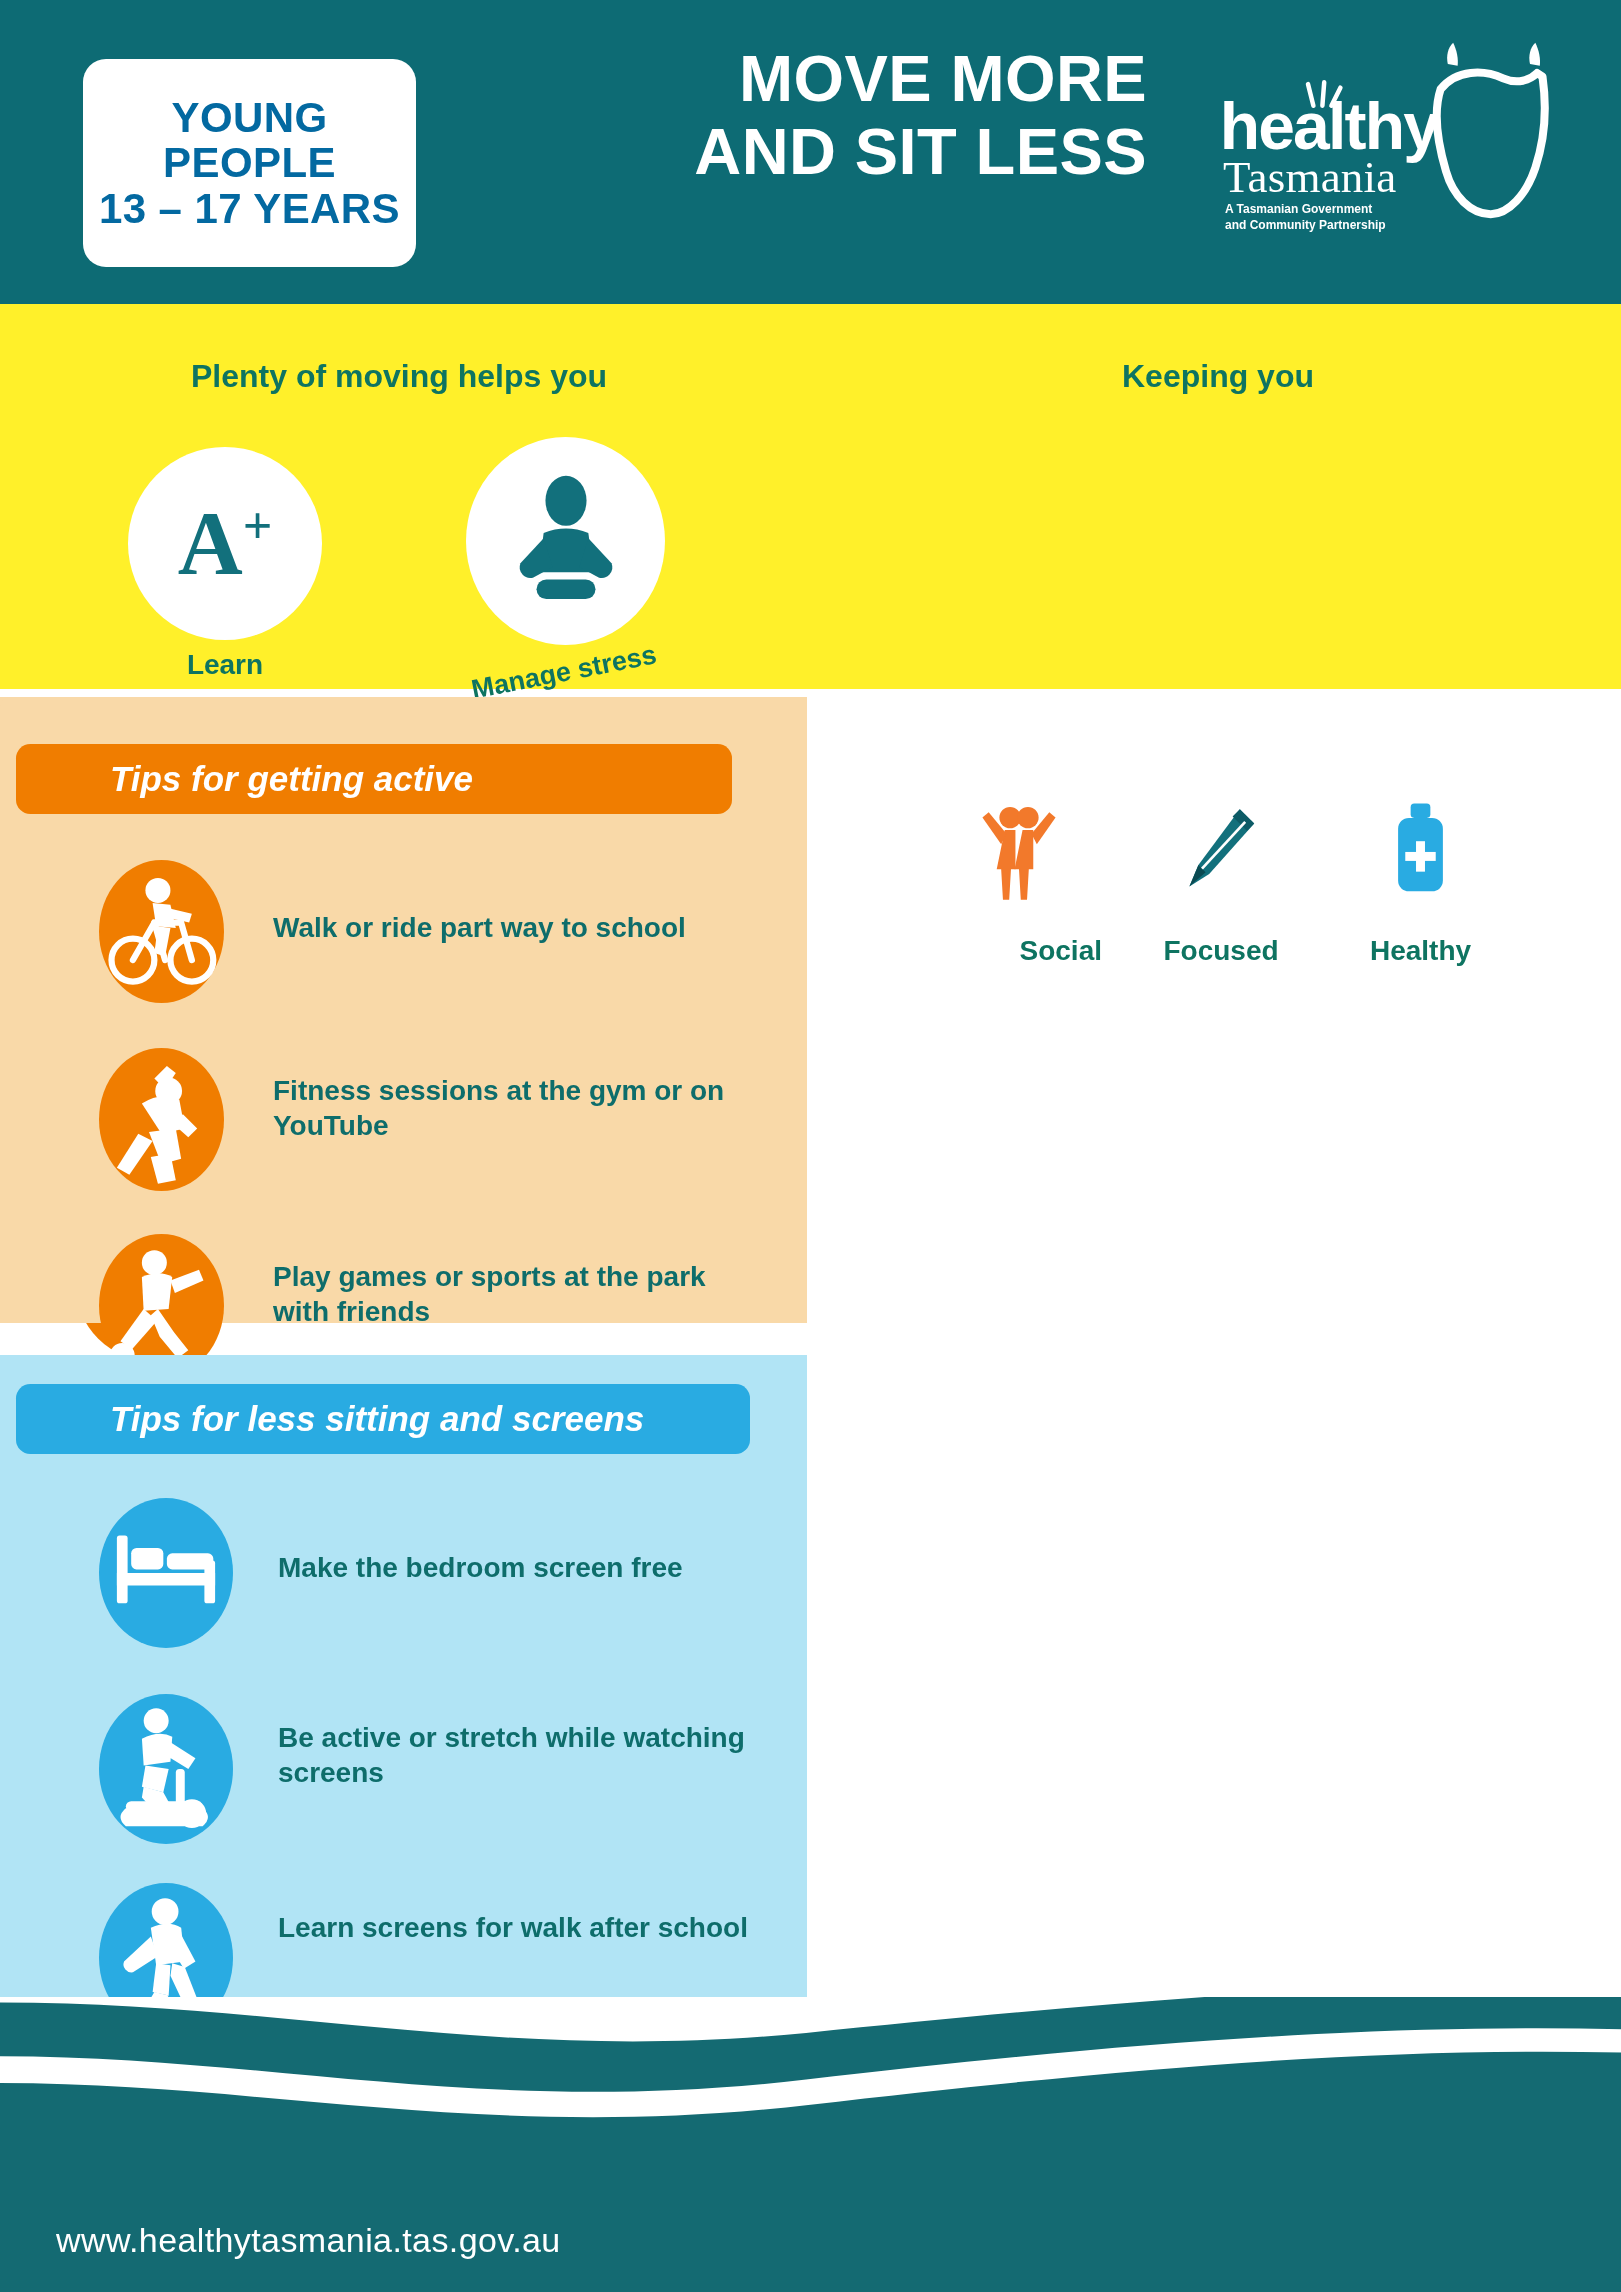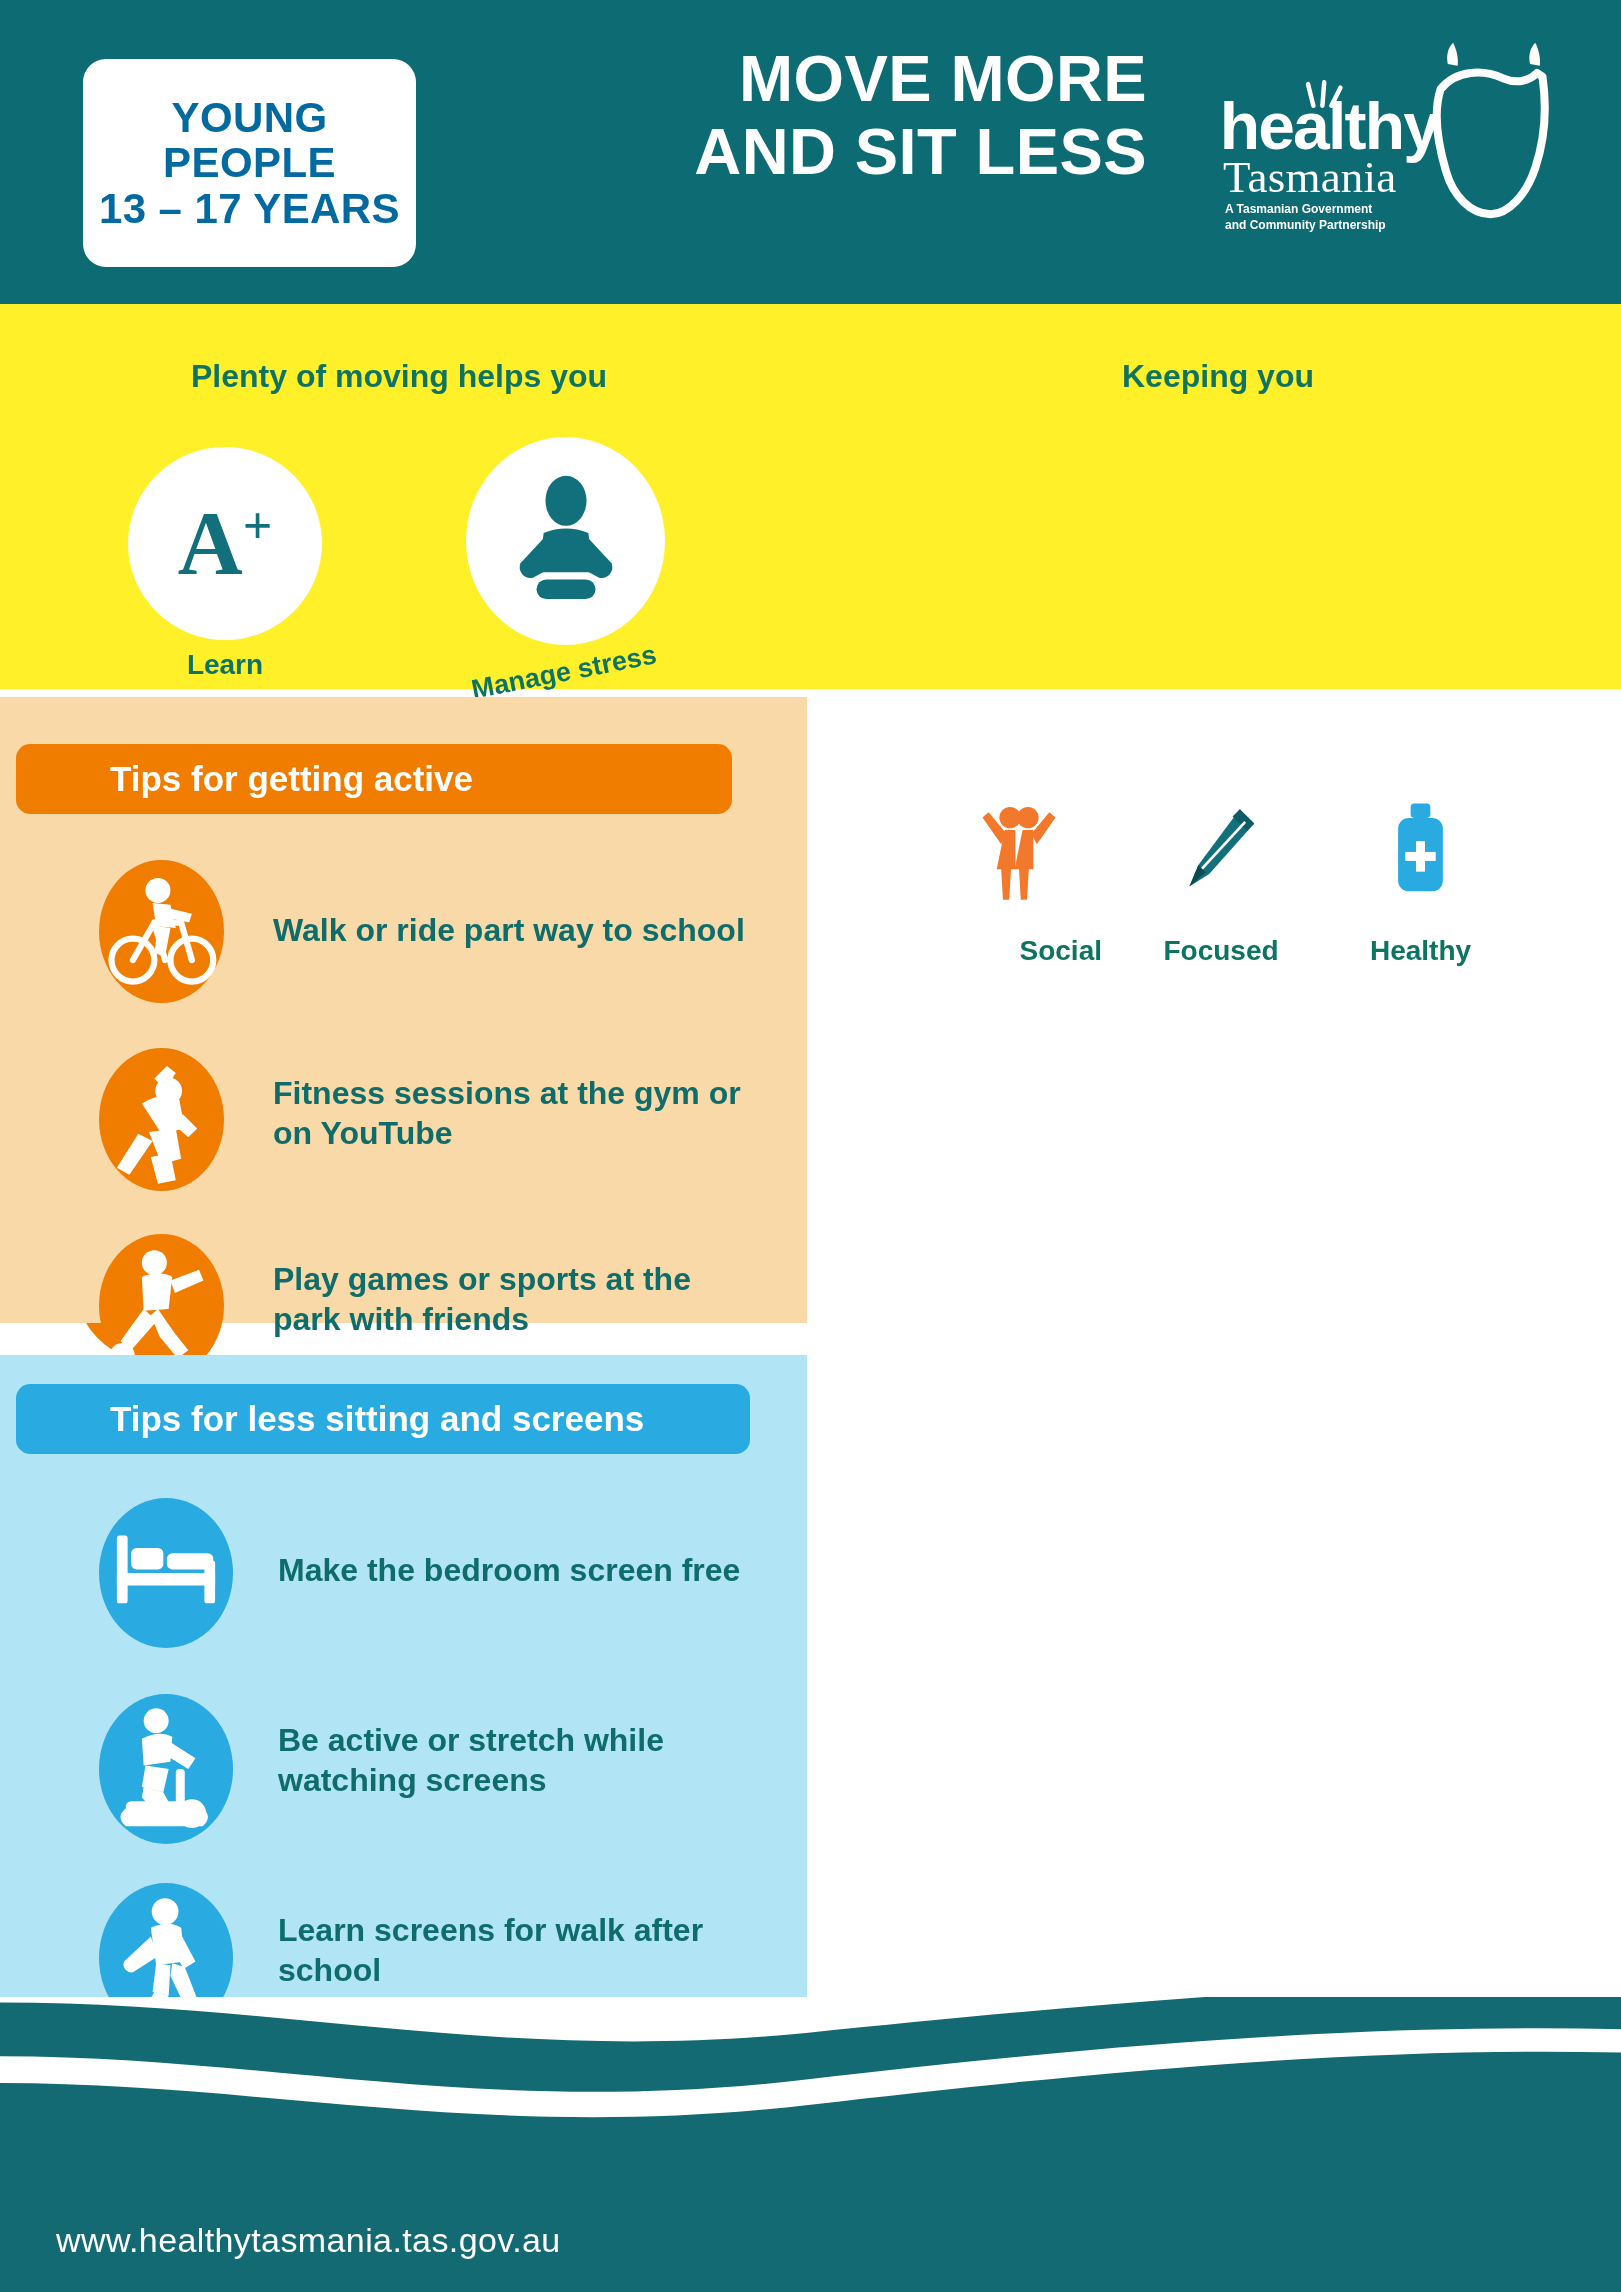--- a/index.html
+++ b/index.html
@@ -68,21 +68,21 @@
   .bracket .m { left:202px; top:0; width:13.4px; height:58px; }
   .bracket .r { left:403px; top:0; width:13.4px; height:58px; }
 
   
   .panel { position:absolute; }
   .panel-orange { background:#f9d9a8; }
   .panel-blue { background:#b1e4f5;padding-left:7px; }
   .band {
     position:absolute; left:0; height:70px; display:flex; align-items:center;
     color:#fff; font-weight:bold; font-size:35px; padding-left:85px;
-    border-top-right-radius:14.3px; border-bottom-right-radius:14.3px;
+    border-top-right-radius:14.3px; border-bottom-right-radius:14.3px;font-style:italic;
   }
   .band-orange { background:#f07d00; }
   .band-blue   { background:#29abe2; }
 
   
   .p-tl { left:0;   top:697px;  width:800px; height:626px; }
   .p-tr { left:910; top:697px;  width:807px; height:626px; }
   .p-bl { left:0;   top:1355px; width:800px; height:651px; }
   .p-br { left:910; top:1355px; width:807px; height:651px; }
   .p-tr, .p-br { border-top-left-radius:10.7px; border-bottom-left-radius:10.7px; }
@@ -97,21 +97,21 @@
     display:flex; flex-direction:column; justify-content:center;
     color:#0e6d6b;
   }
   .wb-t1 { font-size:30px; font-weight:bold; line-height:1.15; }
   .wb-t2 { font-size:27px; font-weight:bold; line-height:1.2; }
 
   .orangecircle { position:absolute; background:#f07d00; border-radius:50%; }
   .bluecircle { position:absolute; background:#29abe2; border-radius:50%; }
 
   .tip-text {
-    position:absolute; color:#0e6d6b; font-weight:bold; font-size:32px; line-height:1.26;
+    position:absolute; color:#0e6d6b; font-weight:bold; font-size:28px; line-height:1.26;
   }
 
   .sub-head { position:absolute; color:#0e6d6b; font-weight:bold; font-size:30px; }
 
   .pill {
     position:absolute; background:#29abe2; color:#fff; font-weight:bold; font-size:29px;
     border-radius:12.5px; display:flex; align-items:center; padding:0 23px; height:56px;
   }
 
   .curve-txt { position:absolute; color:#0e6d6b; font-weight:bold; }

